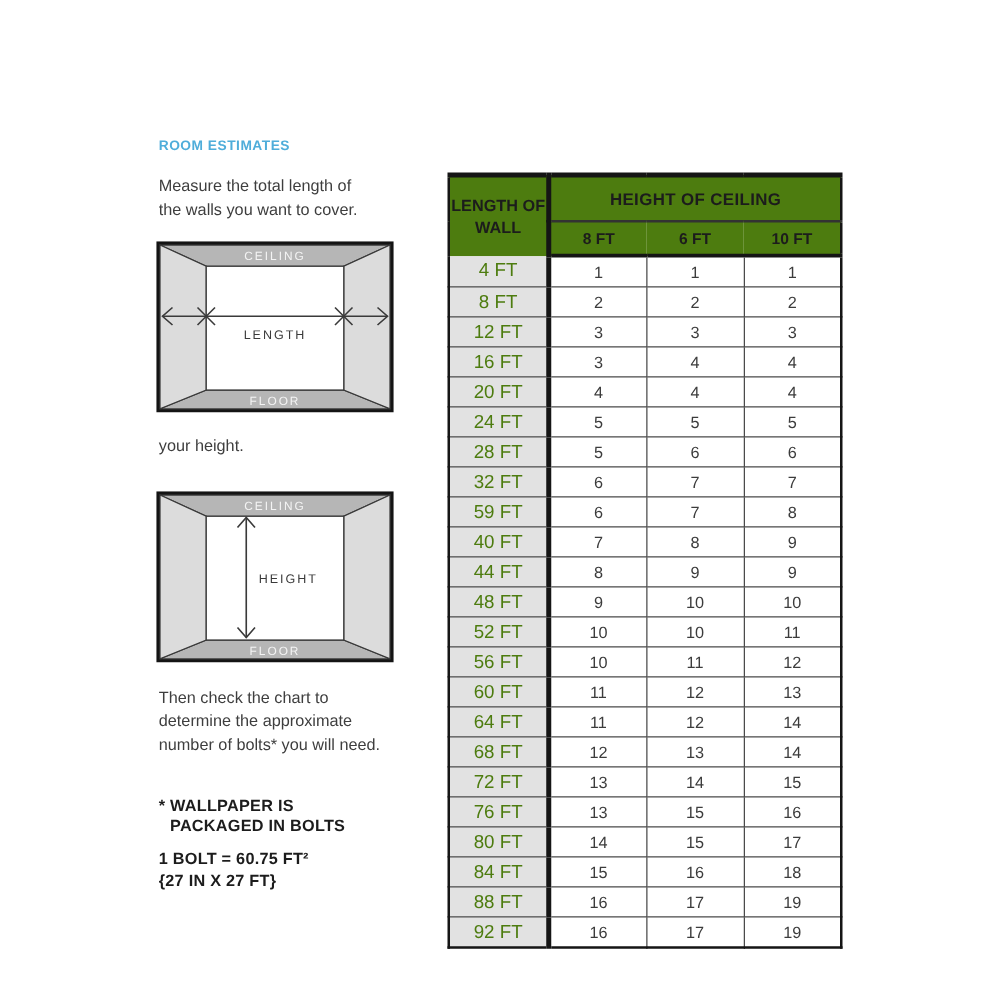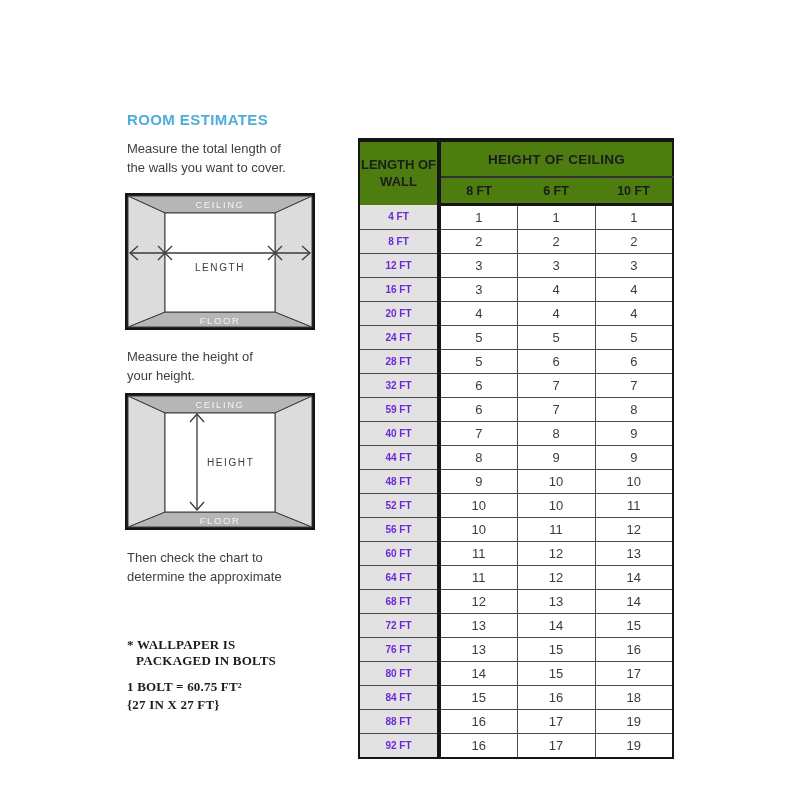--- a/index.html
+++ b/index.html
@@ -3,57 +3,57 @@
 <meta charset="utf-8">
 <style>
   html,body{margin:0;padding:0;background:#fff;}
   body{width:800px;height:800px;overflow:hidden;
        font-family:"Liberation Sans","DejaVu Sans",sans-serif;}
   .page{position:relative;width:800px;height:800px;background:#fff;}
 
   .title{position:absolute;left:127px;top:30px;font-size:23px;font-weight:bold;
          letter-spacing:.3px;color:#4FADDA;}
 
-  .section-heading{font-size:15px;font-weight:bold;color:#4FADDA;letter-spacing:.4px;}
+  .section-heading{font-size:11px;font-weight:bold;color:#4FADDA;letter-spacing:.4px;}
   .left-heading{position:absolute;left:127px;top:111px;}
 
   .para{position:absolute;left:127px;width:220px;font-size:13px;line-height:19px;
         color:#3e3e3e;}
   .para1{top:139px;}
   .para2{top:347px;}
   .para3{top:548px;}
 
   .diagram{position:absolute;left:125px;}
   .diag1{top:193px;}
   .diag2{top:393px;}
 
   .note{position:absolute;left:127px;font-size:13px;font-weight:bold;color:#1c1c1c;
-        line-height:16px;letter-spacing:.2px;font-family:Liberation Serif, serif;}
+        line-height:16px;letter-spacing:.2px;}
   .note-bolts{top:637px;}
   .note-bolts .line2{padding-left:9px;}
   .note-size{top:678px;line-height:17.5px;}
 
   .table-caption{position:absolute;left:358px;top:112px;width:314px;text-align:center;}
 
   .bolt-table{position:absolute;left:358px;top:138px;border-collapse:collapse;
               table-layout:fixed;width:314px;}
   .bolt-table th,.bolt-table td{padding:0;margin:0;}
   .bolt-table{border:2.5px solid #151515;border-top:4px solid #151515;}
   .col-wall{width:80px;} .col-h{width:78px;}
 
   .bolt-table thead th{background:#4d7c0f;color:#1c1c1c;font-weight:bold;}
   th.row-head{border-right:4.5px solid #151515;font-size:13px;line-height:17px;
               vertical-align:middle;}
   th.group-head{height:34px;font-size:13.5px;letter-spacing:.3px;
                 border-bottom:2px solid #333;}
   th.sub-head{height:25px;font-size:12.5px;border-bottom:3px solid #151515;
               border-left:none;border-right:none;}
 
-  .bolt-table tbody th{background:#e2e2e2;font-size:10px;font-weight:bold;
-       color:#6d28d9;border-right:4.5px solid #151515;border-bottom:1.5px solid #4a4a4a;
+  .bolt-table tbody th{background:#e2e2e2;font-size:15px;font-weight:normal;
+       color:#4d7c0f;border-right:4.5px solid #151515;border-bottom:1.5px solid #4a4a4a;
        height:23px;line-height:23px;}
   .bolt-table tbody td{background:#fff;font-size:13px;color:#3c3c3c;text-align:center;
        border:1.5px solid #4a4a4a;height:23px;line-height:23px;}
   .bolt-table tbody tr:last-child th,
   .bolt-table tbody tr:last-child td{border-bottom:none;}
 
   svg text{font-family:"Liberation Sans","DejaVu Sans",sans-serif;}
   .wall-label{font-size:9.5px;fill:#f4f4f4;letter-spacing:1.6px;}
   .measure-label{font-size:10px;fill:#3a3a3a;letter-spacing:1.6px;}
 </style>
@@ -85,21 +85,20 @@
       <line x1="33" y1="67" x2="47" y2="53"></line>
       <line x1="143" y1="53" x2="157" y2="67"></line>
       <line x1="143" y1="67" x2="157" y2="53"></line>
     </g>
     <text class="wall-label" x="95" y="15" text-anchor="middle">CEILING</text>
     <text class="wall-label" x="95" y="131" text-anchor="middle">FLOOR</text>
     <text class="measure-label" x="95" y="78" text-anchor="middle">LENGTH</text>
   </svg>
 
   <div class="para para2">
-    <div>Measure the height of</div>
     <div>your height.</div>
   </div>
 
   <svg class="diagram diag2" width="190" height="137" viewBox="0 0 190 137">
     <rect x="1.5" y="1.5" width="187" height="134" fill="#ffffff" stroke="#141414" stroke-width="3"></rect>
     <polygon points="3,3 187,3 150,20 40,20" fill="#b6b6b6" stroke="#3a3a3a" stroke-width="1"></polygon>
     <polygon points="3,134 187,134 150,119 40,119" fill="#b6b6b6" stroke="#3a3a3a" stroke-width="1"></polygon>
     <polygon points="3,3 40,20 40,119 3,134" fill="#dcdcdc" stroke="#3a3a3a" stroke-width="1"></polygon>
     <polygon points="187,3 150,20 150,119 187,134" fill="#dcdcdc" stroke="#3a3a3a" stroke-width="1"></polygon>
     <rect x="40" y="20" width="110" height="99" fill="#ffffff" stroke="#3a3a3a" stroke-width="1"></rect>
@@ -109,20 +108,21 @@
       <polyline points="65,109 72,117 79,109"></polyline>
     </g>
     <text class="wall-label" x="95" y="15" text-anchor="middle">CEILING</text>
     <text class="wall-label" x="95" y="131" text-anchor="middle">FLOOR</text>
     <text class="measure-label" x="82" y="73" text-anchor="start">HEIGHT</text>
   </svg>
 
   <div class="para para3">
     <div>Then check the chart to</div>
     <div>determine the approximate</div>
+    <div>number of bolts* you will need.</div>
   </div>
 
   <div class="note note-bolts">
     <div>* WALLPAPER IS</div>
     <div class="line2">PACKAGED IN BOLTS</div>
   </div>
 
   <div class="note note-size">
     <div>1 BOLT = 60.75 FT²</div>
     <div>{27 IN X 27 FT}</div>

